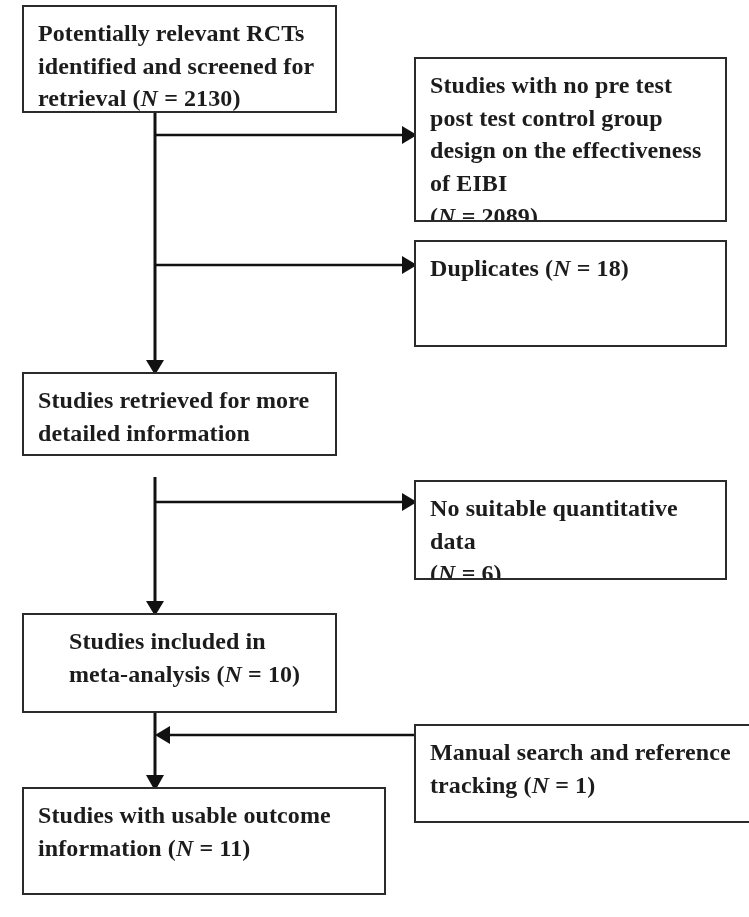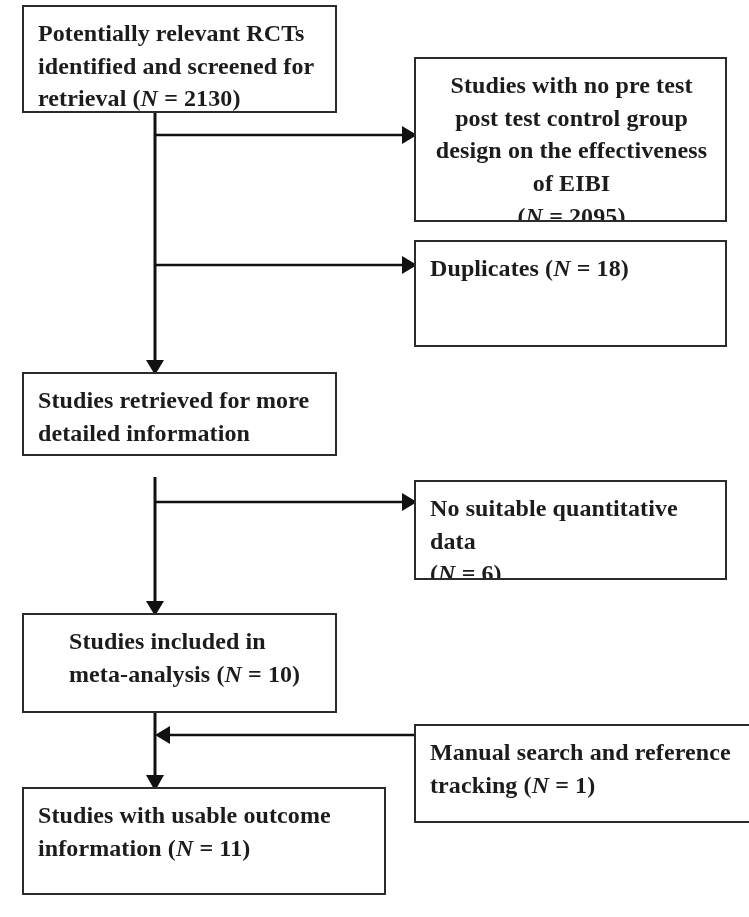--- a/index.html
+++ b/index.html
@@ -85,22 +85,22 @@
     </g>
 
     <g>
       <line x1="414" y1="735" x2="168" y2="735" stroke="#111111" stroke-width="2.4"></line>
       <polygon points="170,726 170,744 155,735" fill="#111111"></polygon>
     </g>
   </svg>
 
   <div class="flow-box" style="left:22px; top:5px; width:315px; height:108px;"><span>Potentially relevant RCTs identified and screened for retrieval (</span><span class="n-italic">N</span><span> = 2130)</span></div>
 
-  <div class="flow-box" style="left:414px; top:57px; width:313px; height:165px;text-align:center;"><span>Studies with no pre test post test control group design on the effectiveness of EIBI
-(</span><span class="n-italic">N</span><span>  = 2095)</span></div>
+  <div class="flow-box" style="left:414px; top:57px; width:313px; height:165px;"><span>Studies with no pre test post test control group design on the effectiveness of EIBI
+(</span><span class="n-italic">N</span><span>  = 2089)</span></div>
 
   <div class="flow-box" style="left:414px; top:240px; width:313px; height:107px;"><span>Duplicates (</span><span class="n-italic">N</span><span> = 18)</span></div>
 
   <div class="flow-box" style="left:22px; top:372px; width:315px; height:84px;"><span>Studies retrieved for more detailed information
 (</span><span class="n-italic">N</span><span> = 14)</span></div>
 
   <div class="flow-box" style="left:414px; top:480px; width:313px; height:100px;"><span>No suitable quantitative data
 (</span><span class="n-italic">N</span><span> = 6)</span></div>
 
   <div class="flow-box" style="left:22px; top:613px; width:315px; height:100px;padding-left:45px;"><span>Studies included in meta-analysis (</span><span class="n-italic">N</span><span> = 10)</span></div>

